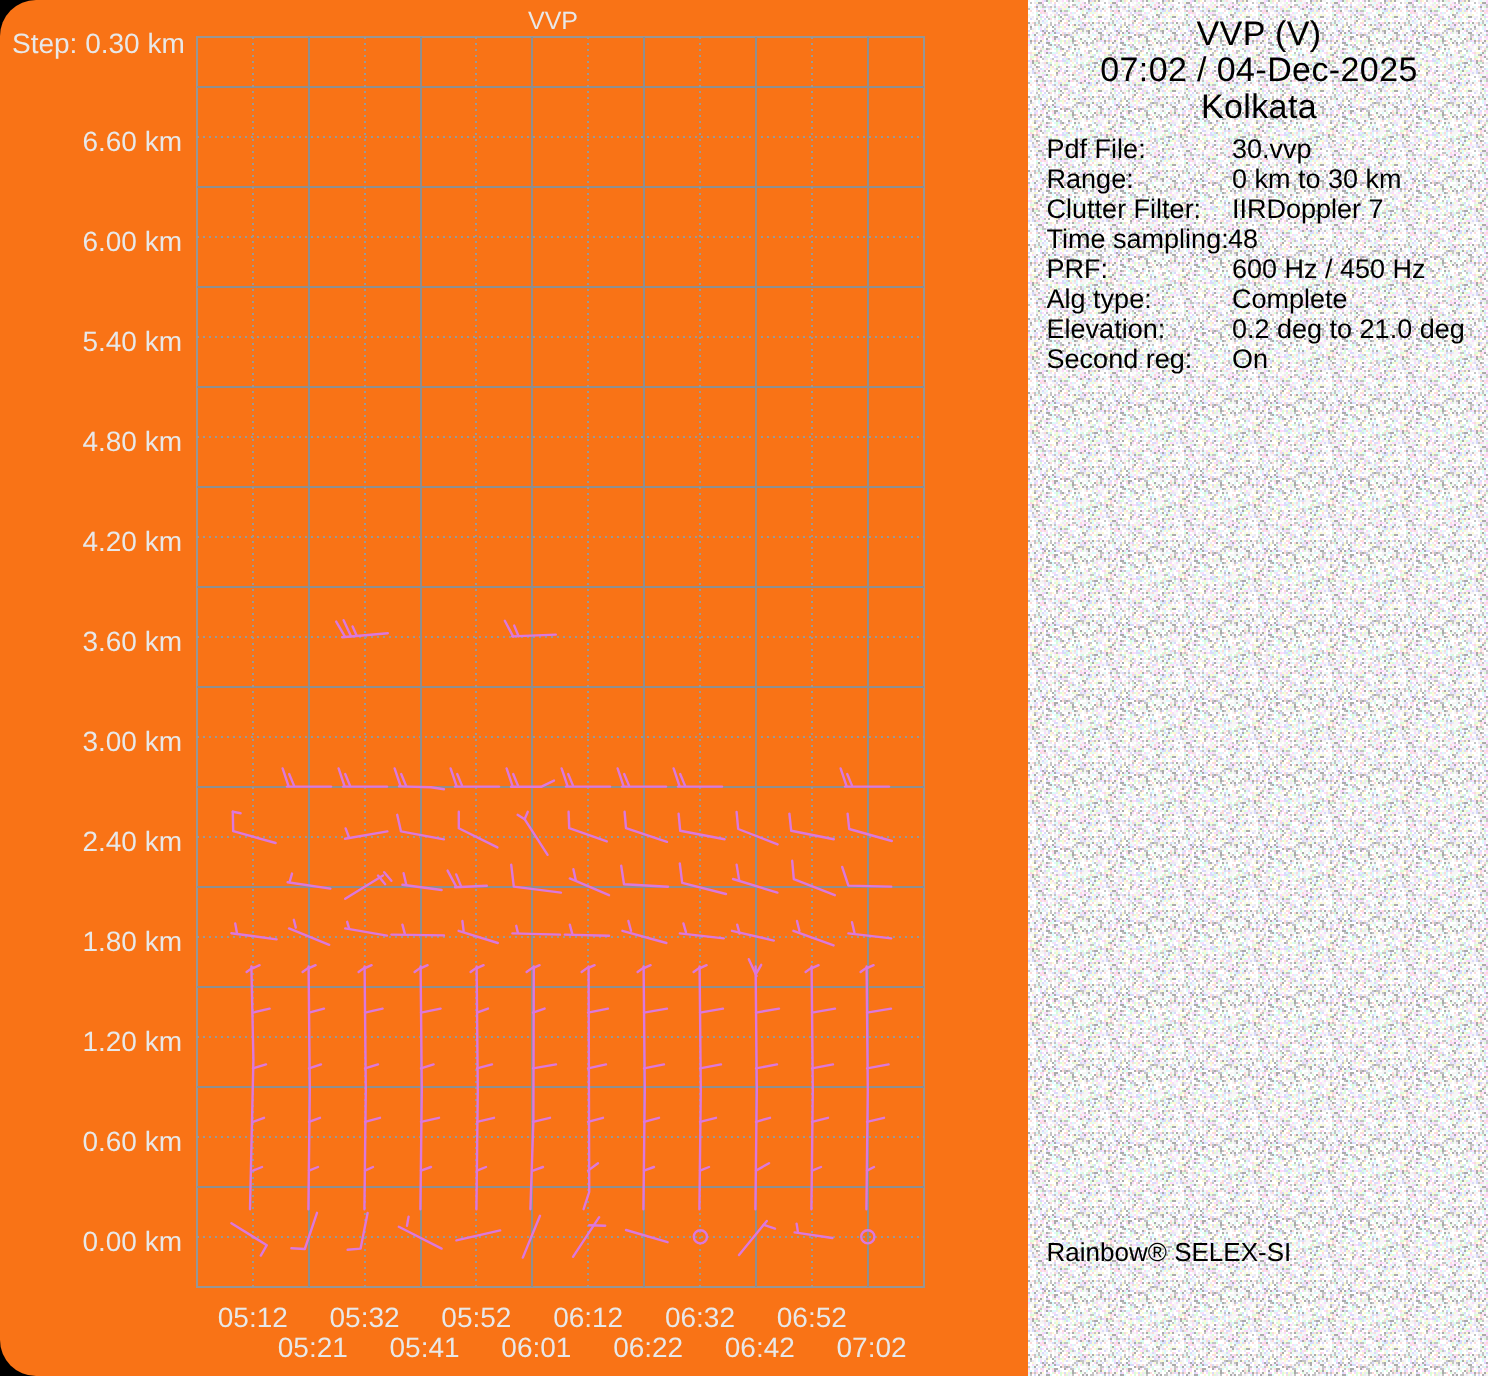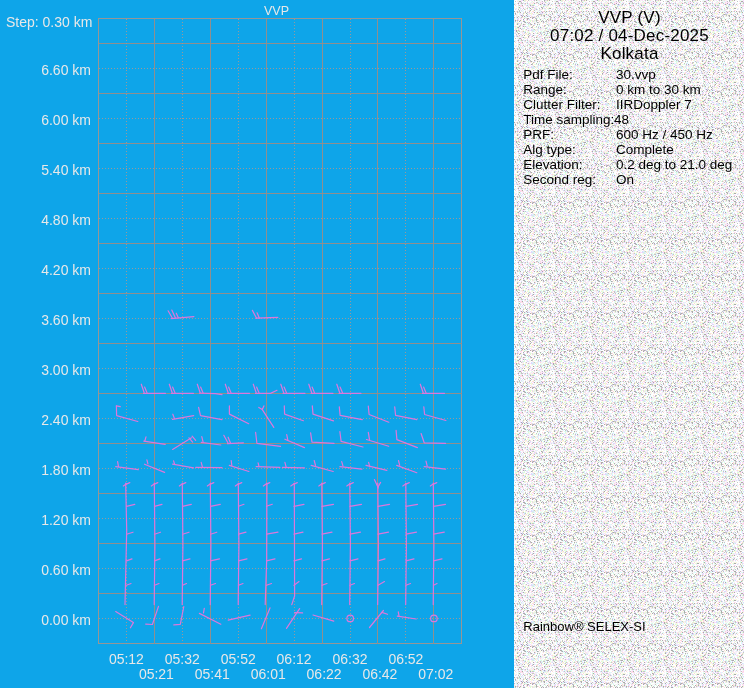--- a/index.html
+++ b/index.html
@@ -1,16 +1,16 @@
 <!DOCTYPE html>
 <html><head><meta charset="utf-8">
 <style>
 html,body{margin:0;padding:0;background:#000;width:744px;height:688px;overflow:hidden;}
 *{font-family:"Liberation Sans",sans-serif;} svg text{text-rendering:optimizeSpeed;} 
-#stage{position:relative;width:744px;height:688px;background:#0ea5e9;opacity:0.999;}
+#stage{position:relative;width:744px;height:688px;background:#f97316;opacity:0.999;border-radius:18px;}
 svg .gb{fill:none;stroke:#969696;stroke-width:1;}
 svg .gs{stroke:#8f8f8f;stroke-width:1;}
 svg .gd{stroke:#999999;stroke-width:1;stroke-dasharray:1 2;}
 svg .b{stroke:#dc78dc;stroke-width:1.2;fill:none;stroke-linecap:round;stroke-linejoin:round;}
 svg .wt{fill:#e8e8e8;font-size:14px;}
 svg .wt2{fill:#e8e8e8;font-size:12.5px;}
 #panel{position:absolute;left:514px;top:0;width:230px;height:688px;background:#efedf0;}
 #panel .noise{position:absolute;inset:0;}
 </style></head>
 <body>

